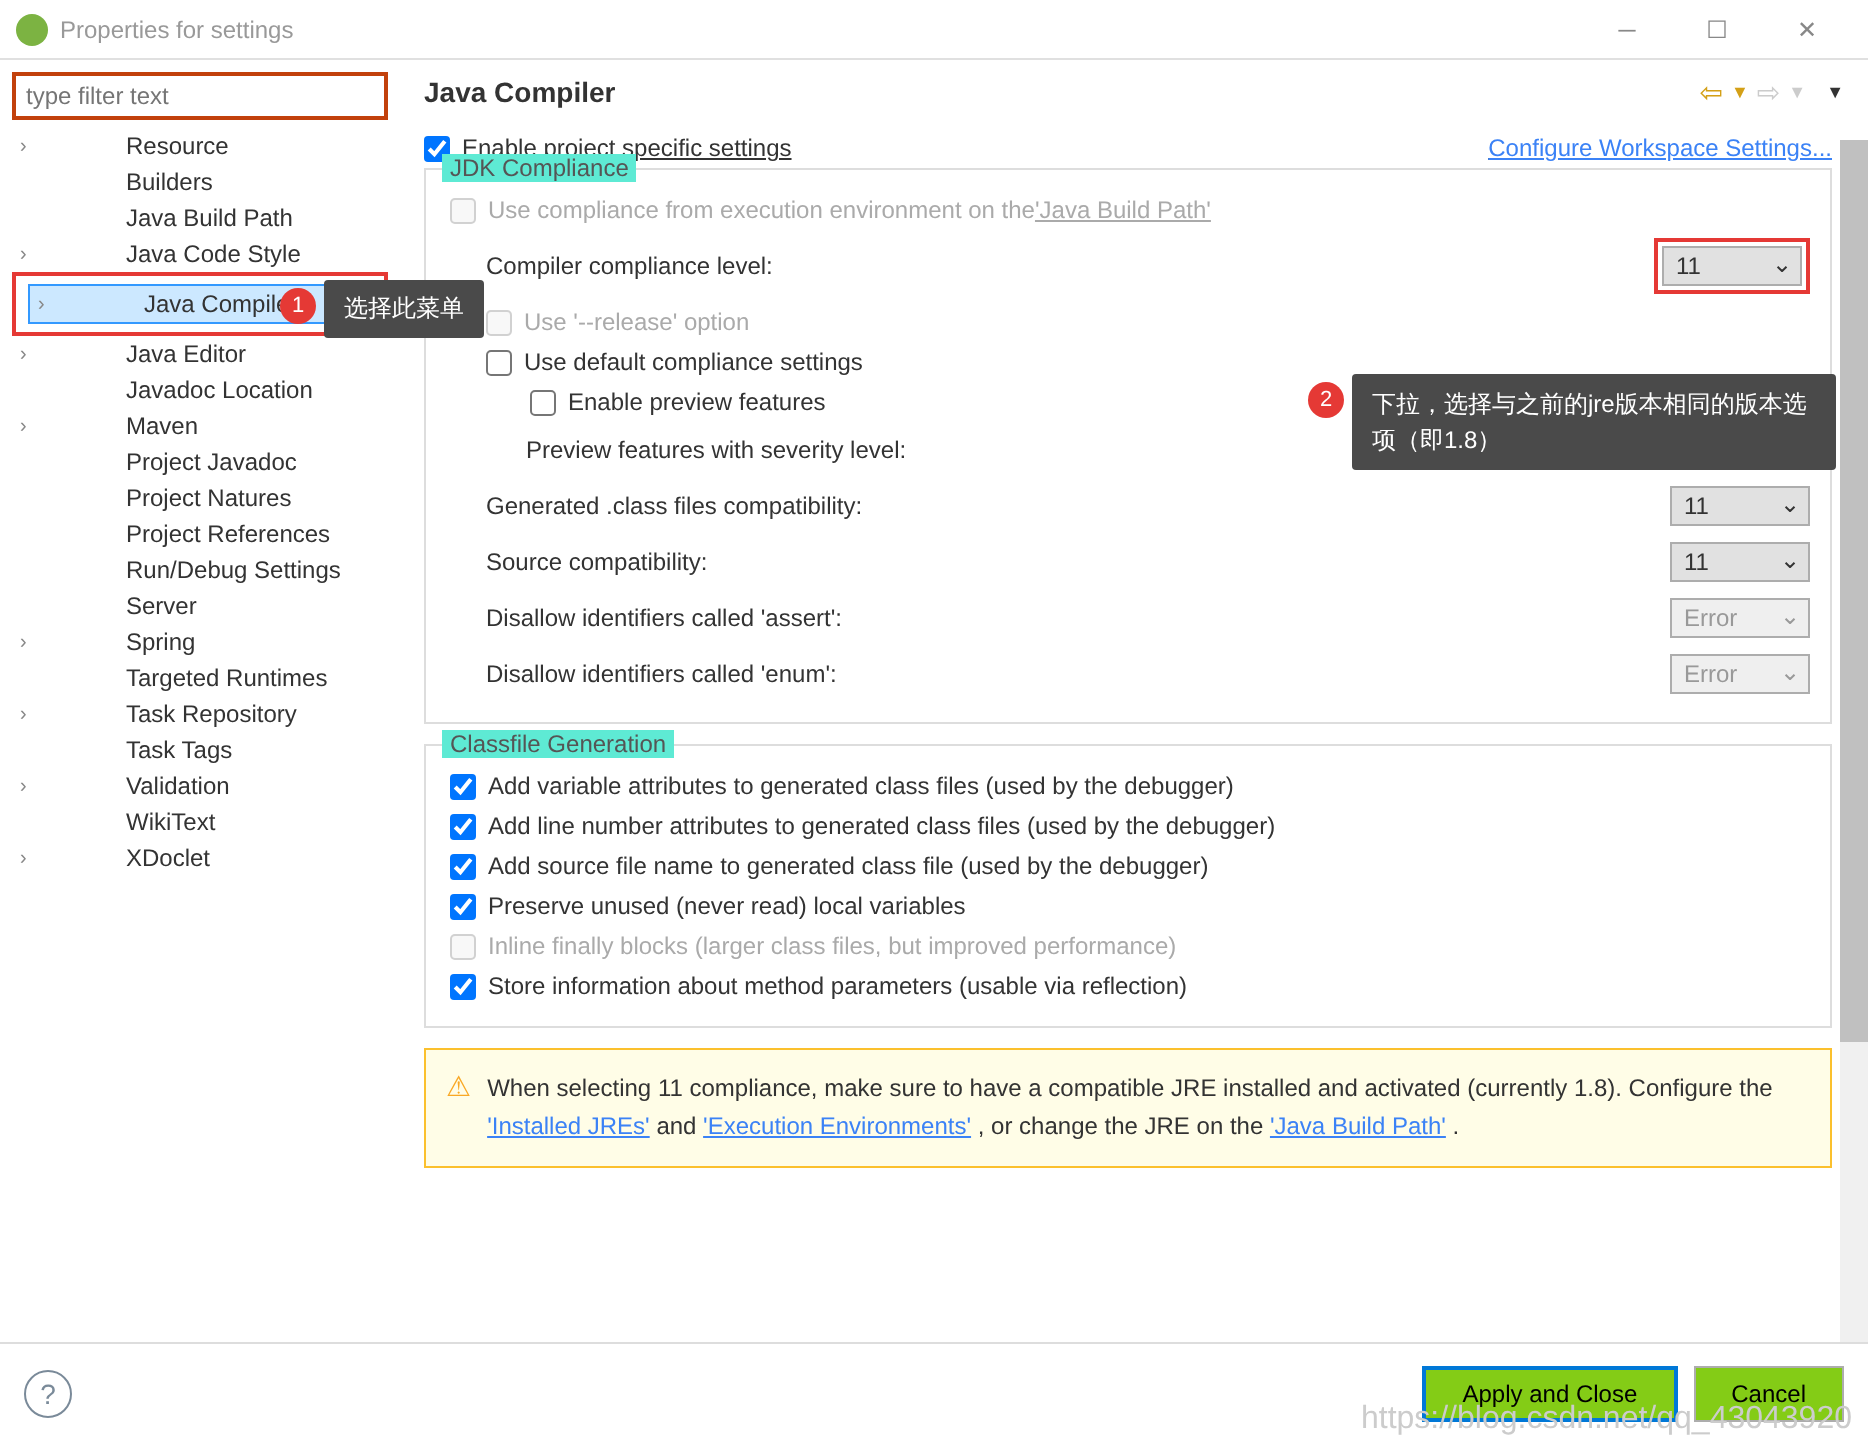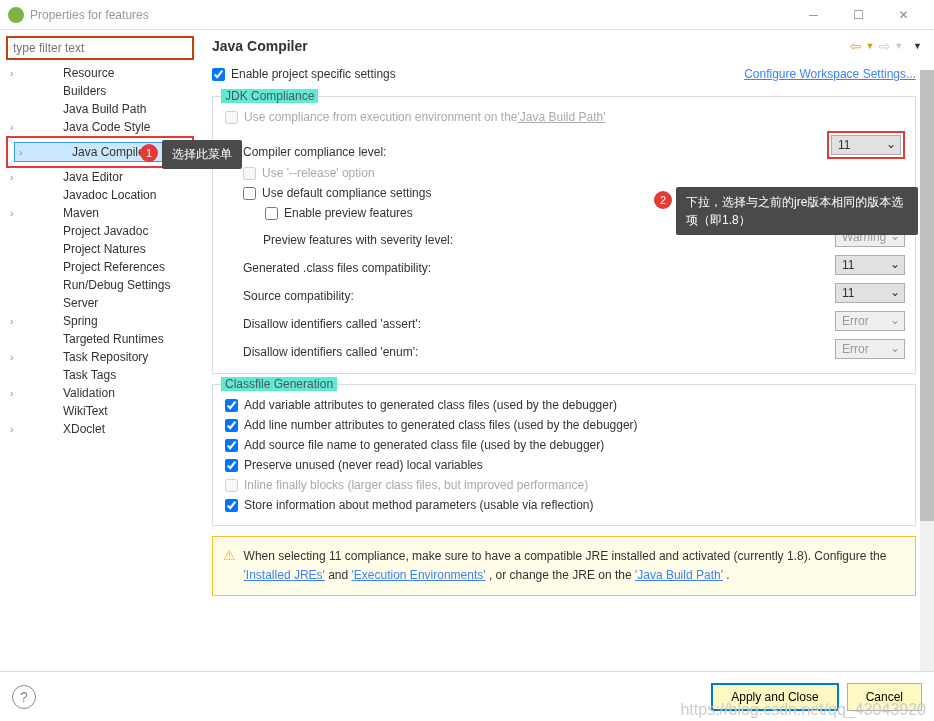--- a/index.html
+++ b/index.html
@@ -27,61 +27,61 @@
     .header { display: flex; align-items: center; justify-content: space-between; margin-bottom: 10px; padding-right: 8px; }
     .header-title { font-size: 14px; font-weight: bold; }
     .header-nav { display: flex; gap: 4px; align-items: center; }
     .nav-arrow { color: #d4a017; font-size: 14px; cursor: pointer; }
     .nav-arrow.dim { color: #ccc; }
     
     .scroll-area { flex: 1; overflow-y: auto; padding-right: 14px; position: relative; }
     .scrollbar { position: absolute; right: 0; top: 70px; bottom: 50px; width: 14px; background: #f0f0f0; }
     .scrollbar-thumb { background: #c0c0c0; width: 100%; height: 75%; }
     
-    .top-row { display: flex; justify-content: space-between; align-items: center; margin-bottom: 12px; }
+    .top-row { display: flex; justify-content: space-between; align-items: center; margin-bottom: 0; text-decoration: underline; }
     .link { color: #3b82f6; text-decoration: underline; cursor: pointer; }
     
     .group-box { border: 1px solid #ddd; padding: 10px 10px 10px 12px; margin-bottom: 10px; position: relative; }
     .group-title { position: absolute; top: -8px; left: 8px; background: #5eead4; padding: 0 4px; color: #555; }
     
     .checkbox-row { display: flex; align-items: center; padding: 3px 0; }
     .checkbox-row input[type="checkbox"] { margin-right: 6px; }
     .checkbox-row.disabled { color: #aaa; }
     .checkbox-row.indent2 { padding-left: 40px; }
     
-    .setting-row { display: flex; align-items: flex-end; justify-content: space-between; padding: 4px 0 4px 18px; }
+    .setting-row { display: flex; align-items: center; justify-content: space-between; padding: 4px 0 4px 18px; }
     .setting-row.indent { padding-left: 38px; }
     .setting-label { flex: 1; }
     
     .combo { border: 1px solid #adadad; background: #e1e1e1; padding: 2px 18px 2px 6px; width: 70px; position: relative; font-size: 12px; }
     .combo.disabled { background: #efefef; color: #999; }
     .combo::after { content: "⌄"; position: absolute; right: 4px; top: 1px; font-size: 12px; }
     .combo-highlight { border: 2px solid #e53935; padding: 2px; }
     
     .warning-box { background: #fffde7; border: 1px solid #fbc02d; padding: 10px; display: flex; gap: 8px; margin-top: 8px; }
     .warn-icon { color: #f9a825; font-size: 14px; }
     .warning-text { line-height: 1.6; }
     
     .footer { height: 50px; border-top: 1px solid #ddd; display: flex; align-items: center; justify-content: space-between; padding: 0 12px; background: #fff; position: absolute; bottom: 0; left: 0; right: 0; }
     .help-icon { width: 24px; height: 24px; border: 1.5px solid #7a8a99; border-radius: 50%; display: flex; align-items: center; justify-content: center; color: #7a8a99; font-size: 14px; cursor: pointer; }
     .btn-group { display: flex; gap: 8px; }
-    .btn { padding: 5px 18px; background: #fef9c3; border: 1px solid #adadad; cursor: pointer; font-size: 12px; }
+    .btn { padding: 5px 18px; background: #84cc16; border: 1px solid #adadad; cursor: pointer; font-size: 12px; }
     .btn.primary { border: 2px solid #0078d7; }
     
     .callout { position: absolute; background: #4a4a4a; color: #fff; padding: 6px 10px; font-size: 12px; z-index: 100; border-radius: 2px; }
     .callout-badge { width: 18px; height: 18px; background: #e53935; color: #fff; border-radius: 50%; display: inline-flex; align-items: center; justify-content: center; font-size: 11px; margin-right: 4px; }
     
     .watermark { position: absolute; right: 8px; bottom: 2px; color: #ccc; font-size: 16px; z-index: 200; }
   </style>
 </head>
 <body>
 
 <div class="titlebar">
   <div class="titlebar-icon"></div>
-  <div class="titlebar-text">Properties for features</div>
+  <div class="titlebar-text">Properties for settings</div>
   <div class="win-controls">
     <div class="win-btn">─</div>
     <div class="win-btn">☐</div>
     <div class="win-btn">✕</div>
   </div>
 </div>
 
 <div class="main-container">
   <div class="left-panel">
     <input class="filter-input" placeholder="type filter text" style="">

